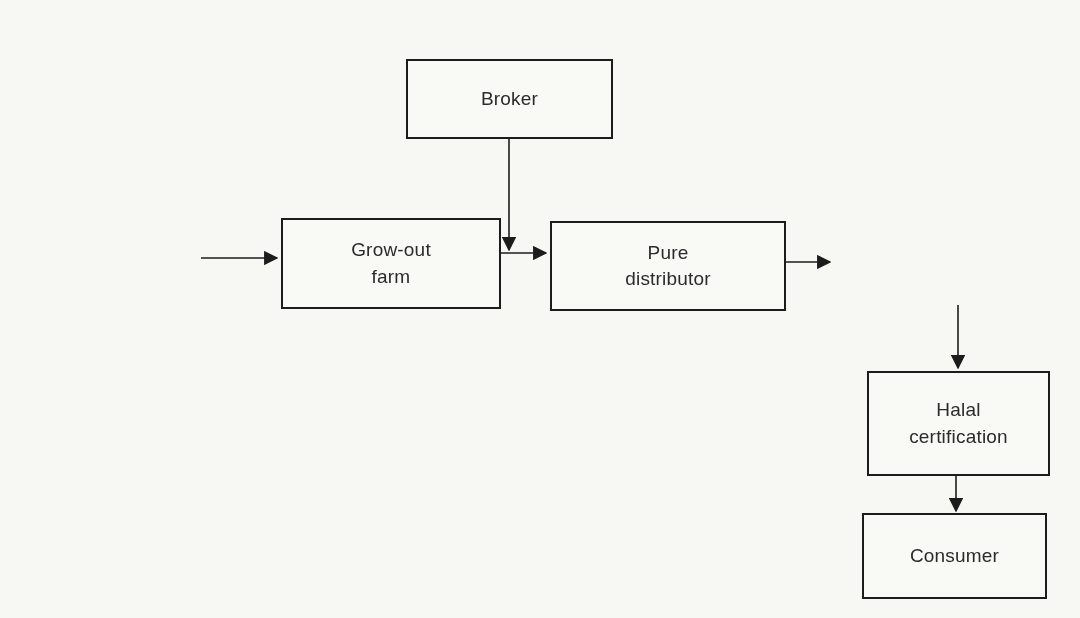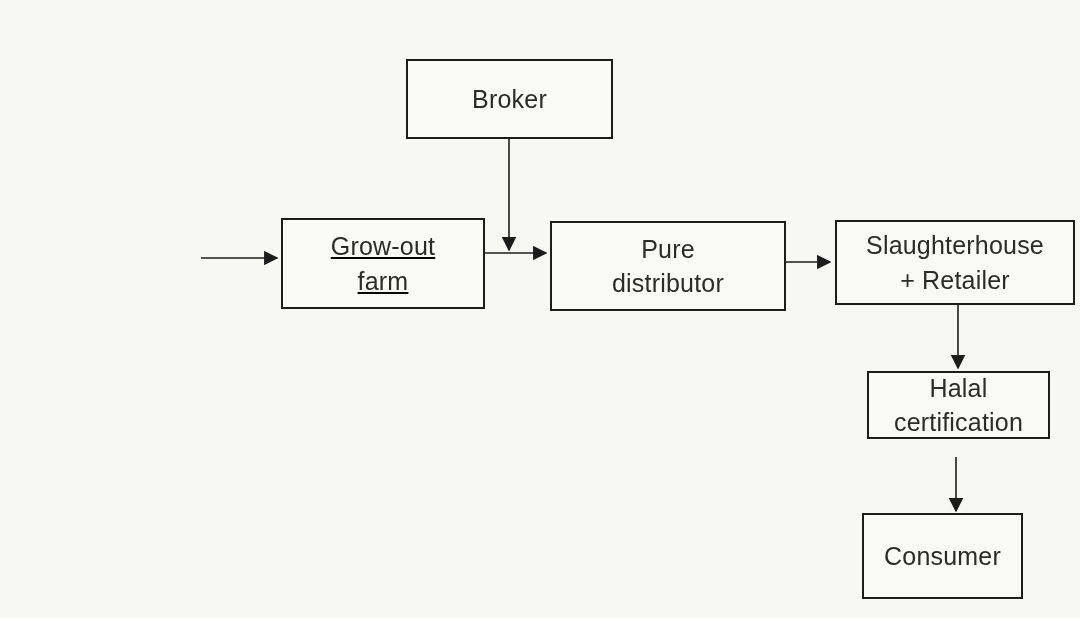--- a/index.html
+++ b/index.html
@@ -19,21 +19,21 @@
     box-sizing:border-box;
     border:2px solid #1c1c1c;
     background:#f9f9f6;
     display:flex;
     align-items:center;
     justify-content:center;
     text-align:center;
   }
   .node .label{
     color:#2b2b2b;
-    font-size:25px;
+    font-size:19px;
     line-height:1.38;
     white-space:pre-line;
     letter-spacing:0.2px;
   }
   svg.edges{
     position:absolute;
     left:0;top:0;
     width:1080px;height:618px;
     pointer-events:none;
   }
@@ -62,41 +62,37 @@
     <line class="edge" x1="509" y1="139" x2="509" y2="250" marker-end="url(#arrow)"></line>
 
     <line class="edge" x1="756" y1="262" x2="830" y2="262" marker-end="url(#arrow)"></line>
 
     <line class="edge" x1="958" y1="305" x2="958" y2="368" marker-end="url(#arrow)"></line>
 
     <line class="edge" x1="956" y1="457" x2="956" y2="511" marker-end="url(#arrow)"></line>
   </svg>
 
 
-  <div class="node" style="left:281px;top:218px;width:204px;height:91px;text-decoration:underline;">
+  <div class="node" style="left:281px;top:218px;width:220px;height:91px;">
     <span class="label">Grow-out
 farm</span>
   </div>
 
   <div class="node" style="left:406px;top:59px;width:207px;height:80px;">
     <span class="label">Broker</span>
   </div>
 
   <div class="node" style="left:550px;top:221px;width:236px;height:90px;">
     <span class="label">Pure
 distributor</span>
   </div>
 
-  <div class="node" style="left:835px;top:220px;width:240px;height:85px;">
-    <span class="label">Slaughterhouse
-+ Retailer</span>
-  </div>
 
-  <div class="node" style="left:867px;top:371px;width:183px;height:68px;">
+  <div class="node" style="left:867px;top:371px;width:183px;height:105px;">
     <span class="label">Halal
 certification</span>
   </div>
 
-  <div class="node" style="left:862px;top:513px;width:161px;height:86px;">
+  <div class="node" style="left:862px;top:513px;width:185px;height:86px;">
     <span class="label">Consumer</span>
   </div>
 
 </div>
 
 </body></html>

